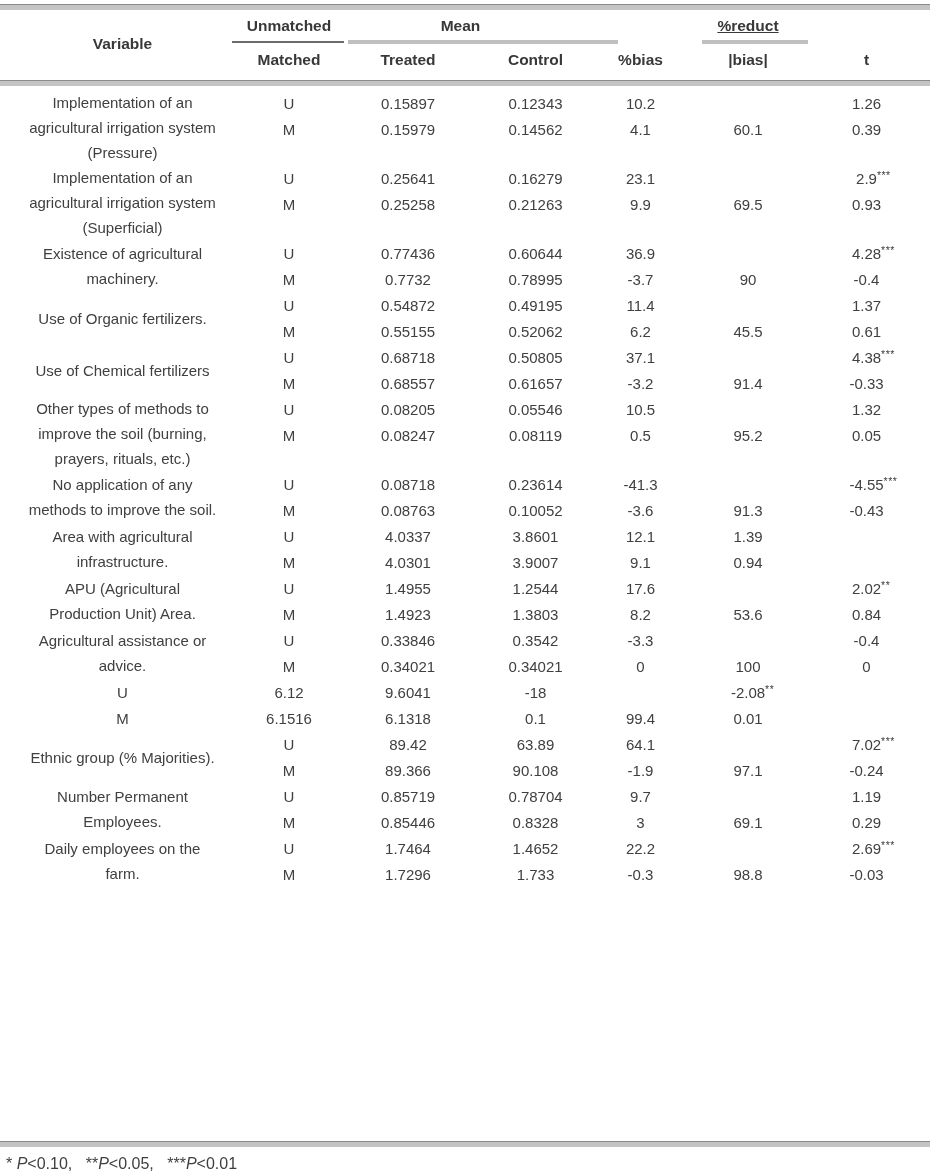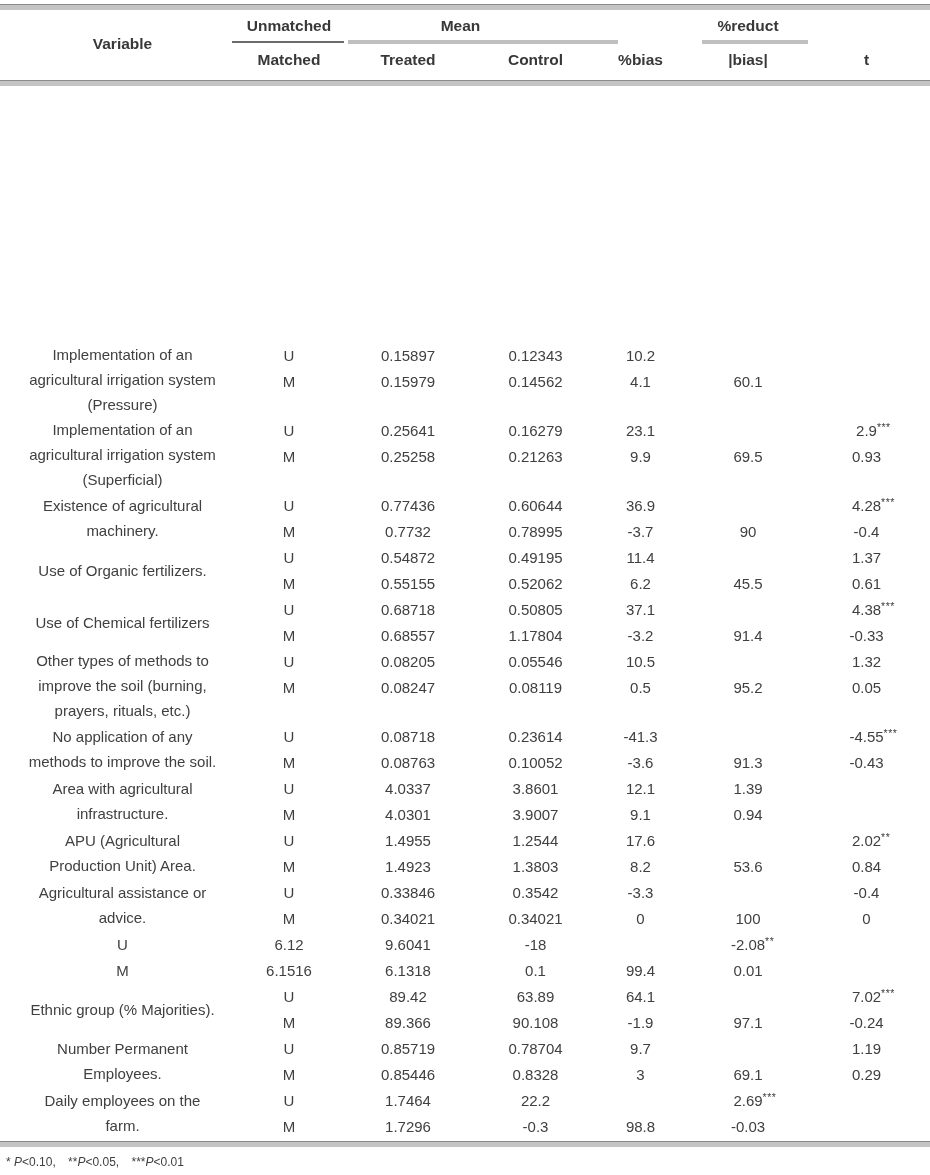--- a/index.html
+++ b/index.html
@@ -19,36 +19,36 @@
     position:absolute; top:10px; left:0; width:930px; height:70px;
     display:grid;
     grid-template-columns:245px 88px 150px 105px 105px 110px 127px;
     grid-template-rows:32px 36px;
     font-weight:bold; font-size:15.5px; color:#383838;
   }
   .hc { display:flex; align-items:center; justify-content:center; }
   .h-variable { grid-row:1/3; grid-column:1; }
   .h-unmatched { grid-row:1; grid-column:2; }
   .h-mean { grid-row:1; grid-column:3/5; }
-  .h-reduct { grid-row:1; grid-column:6; }
+  .h-reduct { grid-row:1; grid-column:6;text-decoration:underline; }
   .h-matched { grid-row:2; grid-column:2; }
   .h-treated { grid-row:2; grid-column:3; }
   .h-control { grid-row:2; grid-column:4; }
   .h-bias { grid-row:2; grid-column:5; }
   .h-absbias { grid-row:2; grid-column:6; }
   .h-t { grid-row:2; grid-column:7; }
   .hdiv { position:absolute; }
   .hdiv-unmatched { top:31px; left:232px; width:112px; height:2px; background:#6b6b6b; }
   .hdiv-mean { top:30px; left:348px; width:270px; height:4px; background:#c0c0c0; }
   .hdiv-reduct { top:30px; left:702px; width:106px; height:4px; background:#c0c0c0; }
 
   
   .tbody {
     position:absolute; top:86px; left:0; width:780px; height:1055px;
-    display:flex; flex-direction:column; justify-content:flex-end;
+    display:flex; flex-direction:column; justify-content:flex-start;
     padding:4px 0 2px 0;
   }
   .block {
     display:grid;
     grid-template-columns:245px 88px 150px 105px 105px 110px 127px;
     align-items:start;
     font-size:15px;
   }
   .c.var {
     align-self:center; text-align:center; white-space:pre-line;
@@ -59,21 +59,21 @@
     height:26px; display:flex; align-items:center; justify-content:center;
   }
   .tv { position:relative; }
   .tv .num { display:inline-block; }
   .stars {
     position:absolute; left:100%; top:-1px; font-size:10.5px; letter-spacing:0.5px;
   }
 
   
   .footnote {
-    position:absolute; top:1155px; left:6px; font-size:12px; color:#3f3f3f;
+    position:absolute; top:1155px; left:6px; font-size:16px; color:#3f3f3f;
     white-space:nowrap;
   }
   .fn-item { margin-right:9px; }
   .fn-p { font-style:italic; }
 </style>
 </head>
 <body>
 
 <div class="page">
 
@@ -115,20 +115,28 @@
       <span class="line">0.14562</span>
     </div>
     <div class="c vals">
       <span class="line">10.2</span>
       <span class="line">4.1</span>
     </div>
     <div class="c vals">
       <span class="line"></span>
       <span class="line">60.1</span>
     </div>
+    <div class="c vals">
+      <span class="line">
+            <span class="tv"><span class="num">1.26</span><span class="stars"></span></span>
+          </span>
+      <span class="line">
+            <span class="tv"><span class="num">0.39</span><span class="stars"></span></span>
+          </span>
+    </div>
   </section>
 
   <section class="block">
     <div class="c var">Implementation of an
 agricultural irrigation system
 (Superficial)</div>
     <div class="c vals">
       <span class="line">U</span>
       <span class="line">M</span>
     </div>
@@ -228,21 +236,21 @@
     <div class="c vals">
       <span class="line">U</span>
       <span class="line">M</span>
     </div>
     <div class="c vals">
       <span class="line">0.68718</span>
       <span class="line">0.68557</span>
     </div>
     <div class="c vals">
       <span class="line">0.50805</span>
-      <span class="line">1.17804</span>
+      <span class="line">0.61657</span>
     </div>
     <div class="c vals">
       <span class="line">37.1</span>
       <span class="line">-3.2</span>
     </div>
     <div class="c vals">
       <span class="line"></span>
       <span class="line">91.4</span>
     </div>
     <div class="c vals">
@@ -516,20 +524,24 @@
   <section class="block">
     <div class="c var">Daily employees on the
 farm.</div>
     <div class="c vals">
       <span class="line">U</span>
       <span class="line">M</span>
     </div>
     <div class="c vals">
       <span class="line">1.7464</span>
       <span class="line">1.7296</span>
+    </div>
+    <div class="c vals">
+      <span class="line">1.4652</span>
+      <span class="line">1.733</span>
     </div>
     <div class="c vals">
       <span class="line">22.2</span>
       <span class="line">-0.3</span>
     </div>
     <div class="c vals">
       <span class="line"></span>
       <span class="line">98.8</span>
     </div>
     <div class="c vals">

